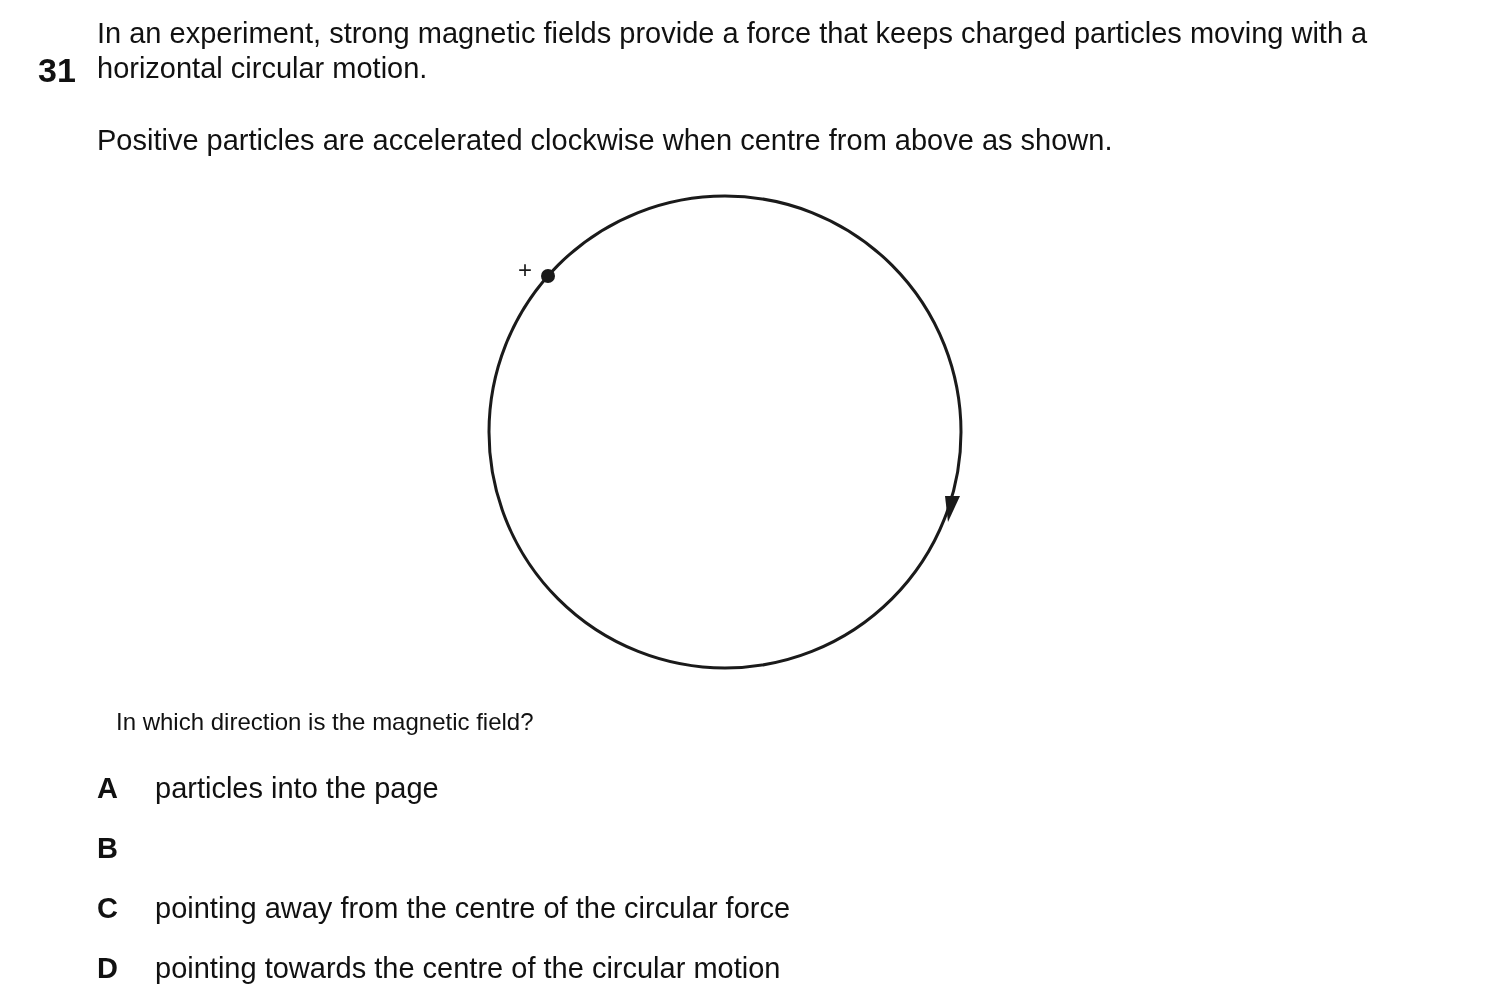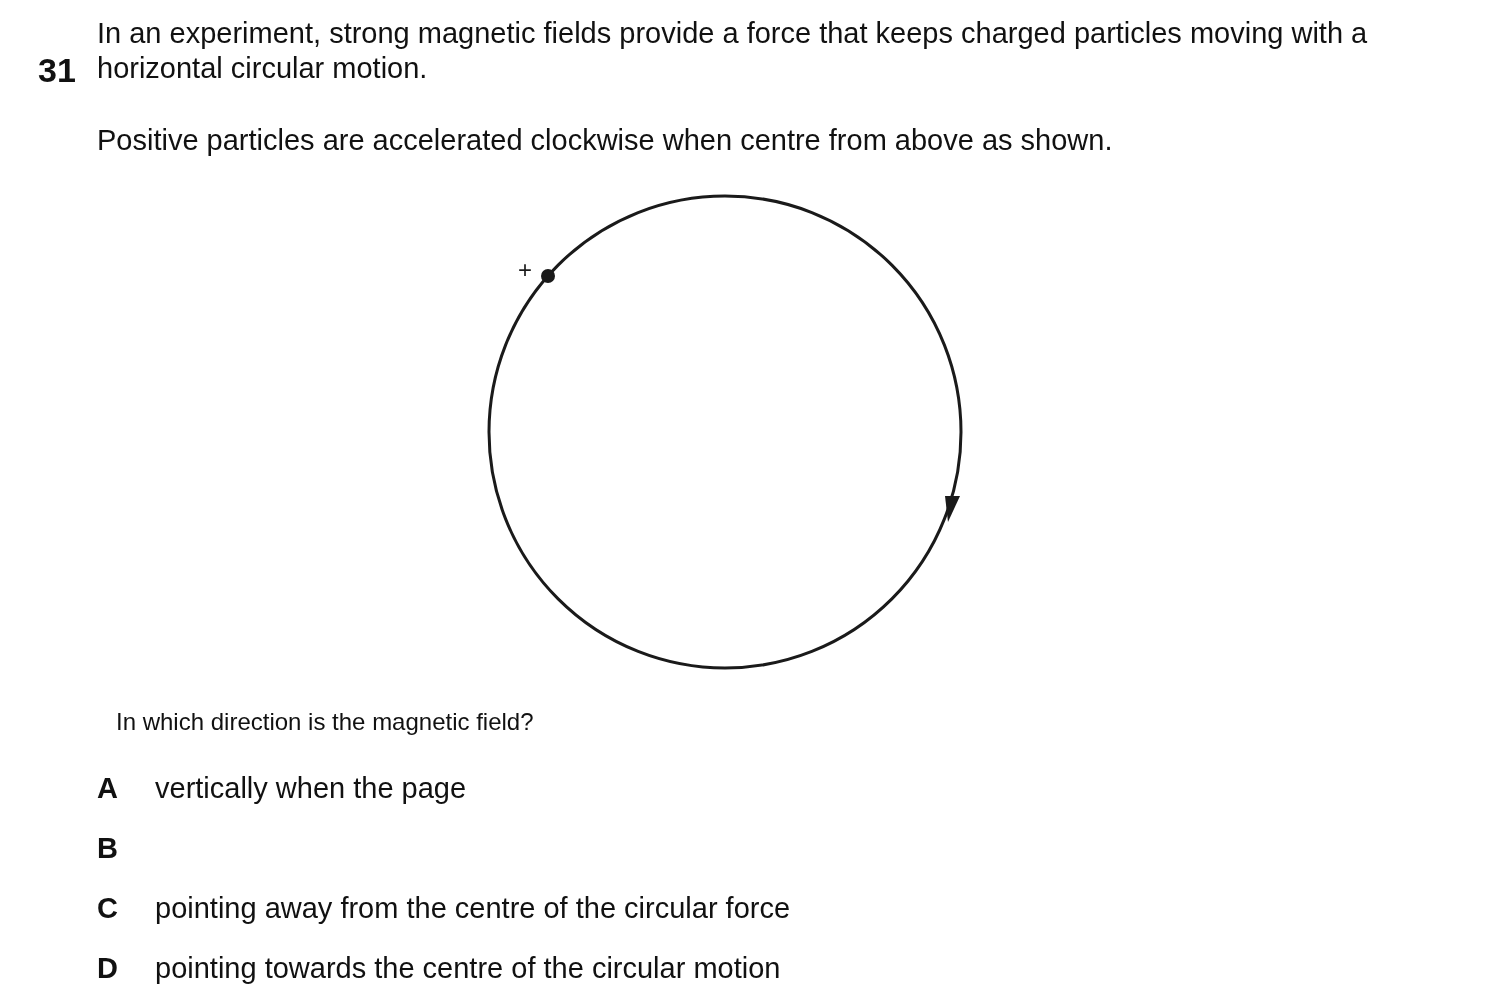--- a/index.html
+++ b/index.html
@@ -83,21 +83,21 @@
   <circle cx="725" cy="432" r="236" fill="none" stroke="#1a1a1a" stroke-width="3"></circle>
   <circle cx="548" cy="276" r="7" fill="#1a1a1a"></circle>
   <text x="518" y="278" font-family="Liberation Sans, sans-serif" font-size="24" fill="#1a1a1a">+</text>
   <polygon points="945,496 960,496 948,522" fill="#1a1a1a"></polygon>
 </svg>
 
 <div class="prompt">In which direction is the magnetic field?</div>
 
 <div class="option opt-a">
   <span class="letter">A</span>
-  <span class="text">vertically when the page</span>
+  <span class="text">particles into the page</span>
 </div>
 <div class="option opt-b">
   <span class="letter">B</span>
 </div>
 <div class="option opt-c">
   <span class="letter">C</span>
   <span class="text">pointing away from the centre of the circular force</span>
 </div>
 <div class="option opt-d">
   <span class="letter">D</span>

